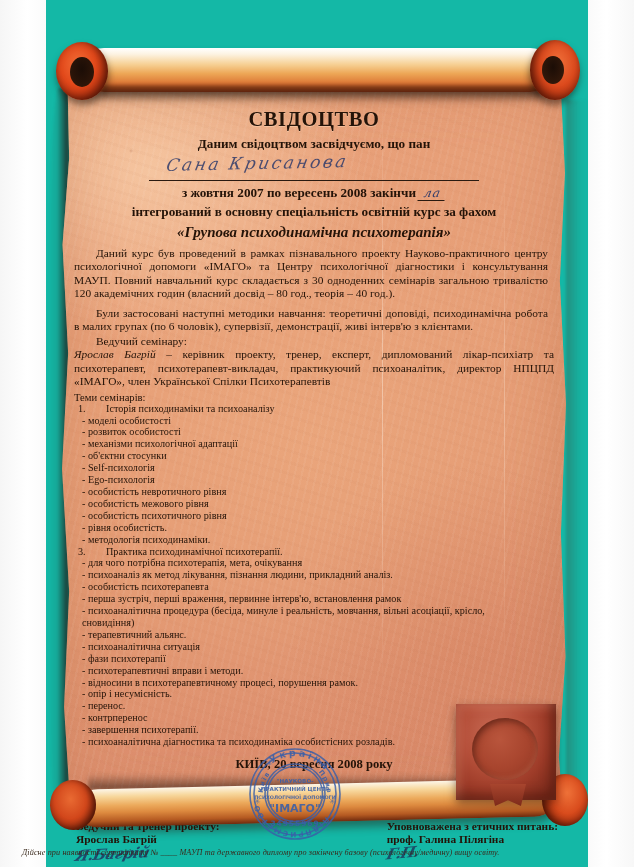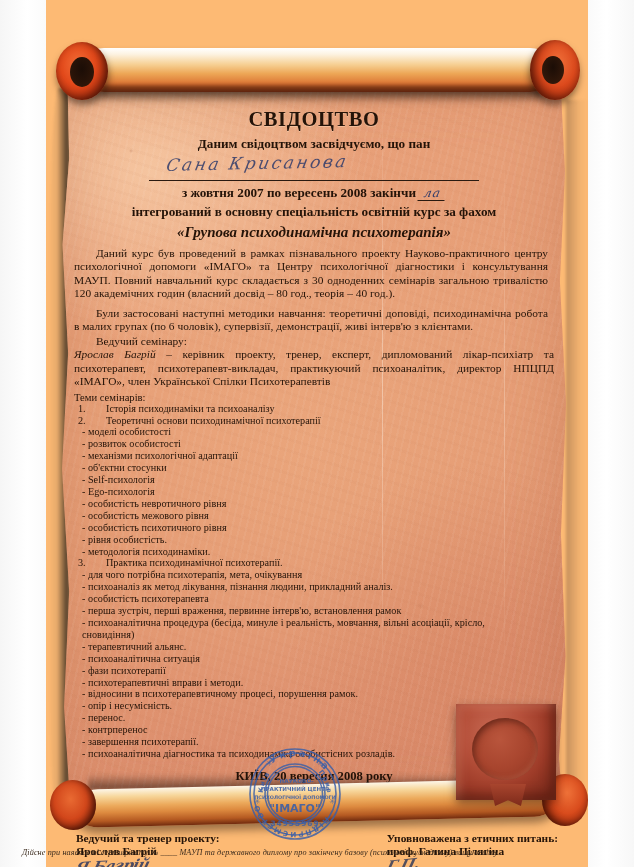--- a/index.html
+++ b/index.html
@@ -7,21 +7,21 @@
     width:634px;height:867px;
     background:#ffffff;
     font-family:"Liberation Serif", serif;
     overflow:hidden;
     position:relative;
   }
 
   
   #scan{
     position:absolute;inset:0;
-    background:#fdba74;
+    background:#14b8a6;
   }
   .scan-edge-l{position:absolute;left:0;top:0;width:46px;height:867px;
     background:linear-gradient(90deg,#f6f6f6 0%,#ffffff 60%,#fafafa 100%);}
   .scan-edge-r{position:absolute;right:0;top:0;width:46px;height:867px;
     background:linear-gradient(270deg,#f7f7f7 0%,#ffffff 60%,#fafafa 100%);}
 
   
   #scroll{
     position:absolute;
     left:52px;top:30px;width:530px;height:800px;
@@ -290,21 +290,20 @@
 
       <div class="para">Даний курс був проведений в рамках пізнавального проекту Науково-практичного центру психологічної допомоги «ІМАГО» та Центру психологічної діагностики і консультування МАУП. Повний навчальний курс складається з 30 одноденних семінарів загальною тривалістю 120 академічних годин (власний досвід – 80 год., теорія – 40 год.).</div>
       <div class="para">Були застосовані наступні методики навчання: теоретичні доповіді, психодинамічна робота в малих групах (по 6 чоловік), супервізії, демонстрації, живі інтерв'ю з клієнтами.</div>
       <div class="lead">Ведучий семінару:</div>
 
       <div class="bio"><span class="it">Ярослав Багрій</span><span> – керівник проекту, тренер, експерт, дипломований лікар-психіатр та психотерапевт, психотерапевт-викладач, практикуючий психоаналітик, директор НПЦПД «ІМАГО», член Української Спілки Психотерапевтів</span></div>
 
       <div class="topics-label">Теми семінарів:</div>
       <ul class="topics">
           <li class="num"><span class="n">1.</span><span>Історія психодинаміки та психоаналізу</span></li>
-          <li class="num"><span class="n">2.</span><span>Теоретичні основи психодинамічної психотерапії</span></li>
           <li class="dash"><span>- </span><span>моделі особистості</span></li>
           <li class="dash"><span>- </span><span>розвиток особистості</span></li>
           <li class="dash"><span>- </span><span>механізми психологічної адаптації</span></li>
           <li class="dash"><span>- </span><span>об'єктни стосунки</span></li>
           <li class="dash"><span>- </span><span>Self-психологія</span></li>
           <li class="dash"><span>- </span><span>Ego-психологія</span></li>
           <li class="dash"><span>- </span><span>особистість невротичного рівня</span></li>
           <li class="dash"><span>- </span><span>особистість межового рівня</span></li>
           <li class="dash"><span>- </span><span>особистість психотичного рівня</span></li>
           <li class="dash"><span>- </span><span>рівня особистість.</span></li>

